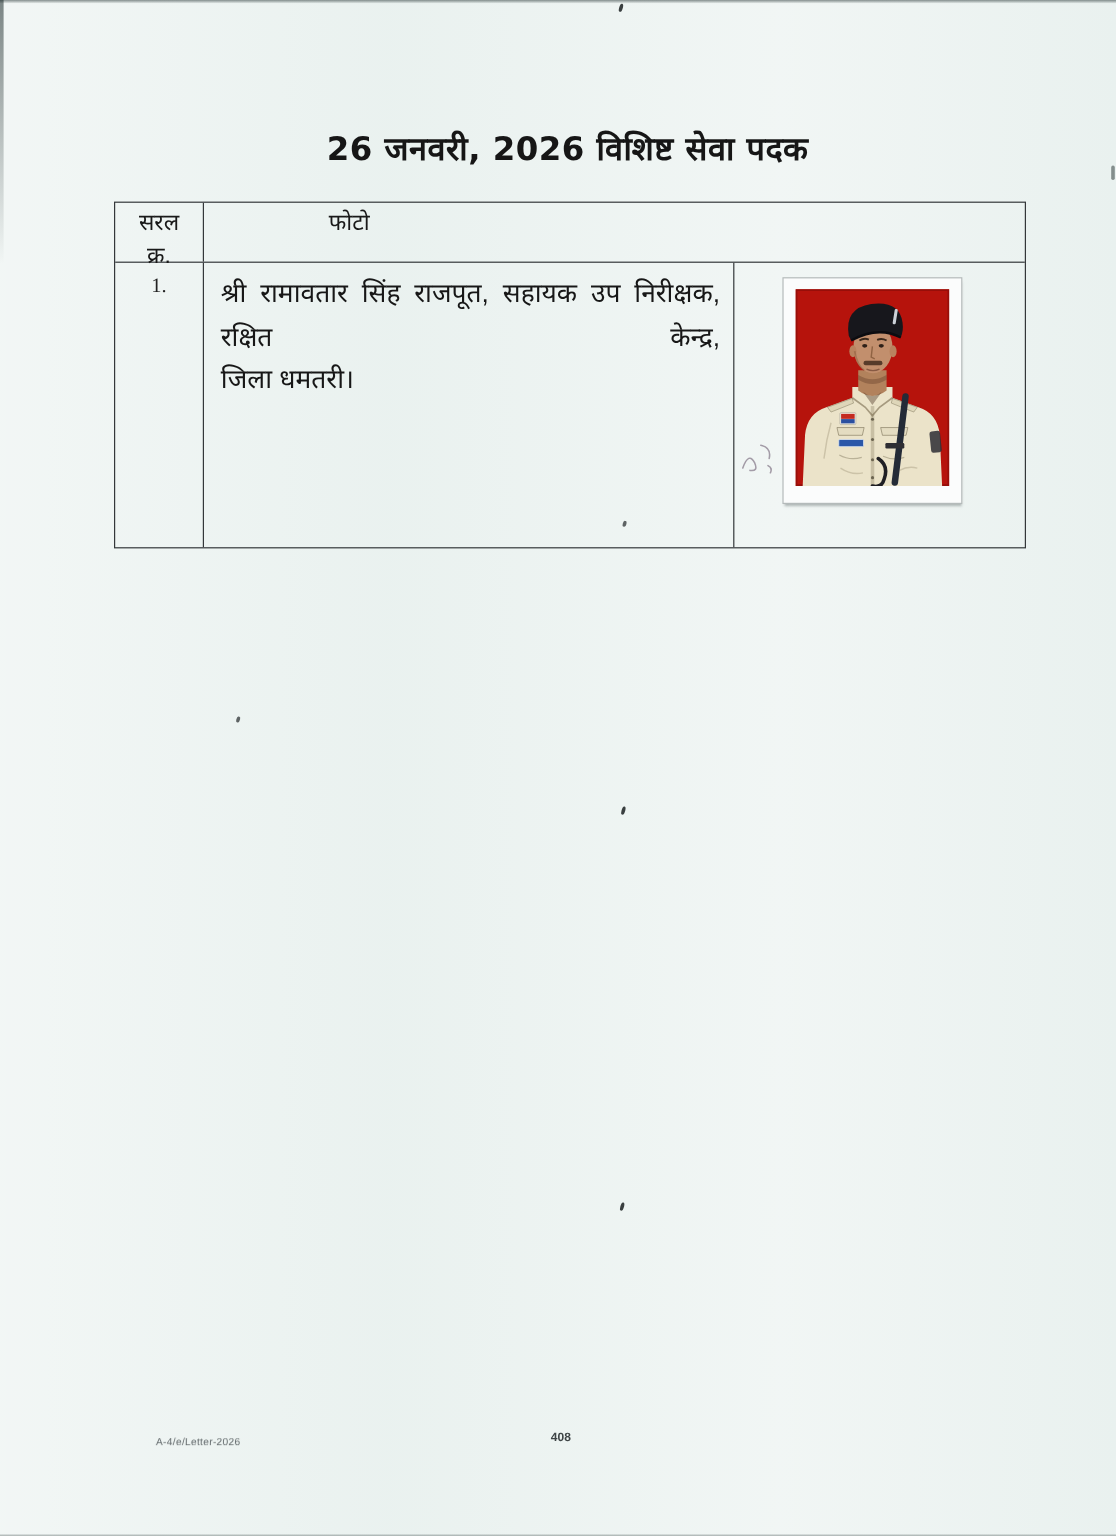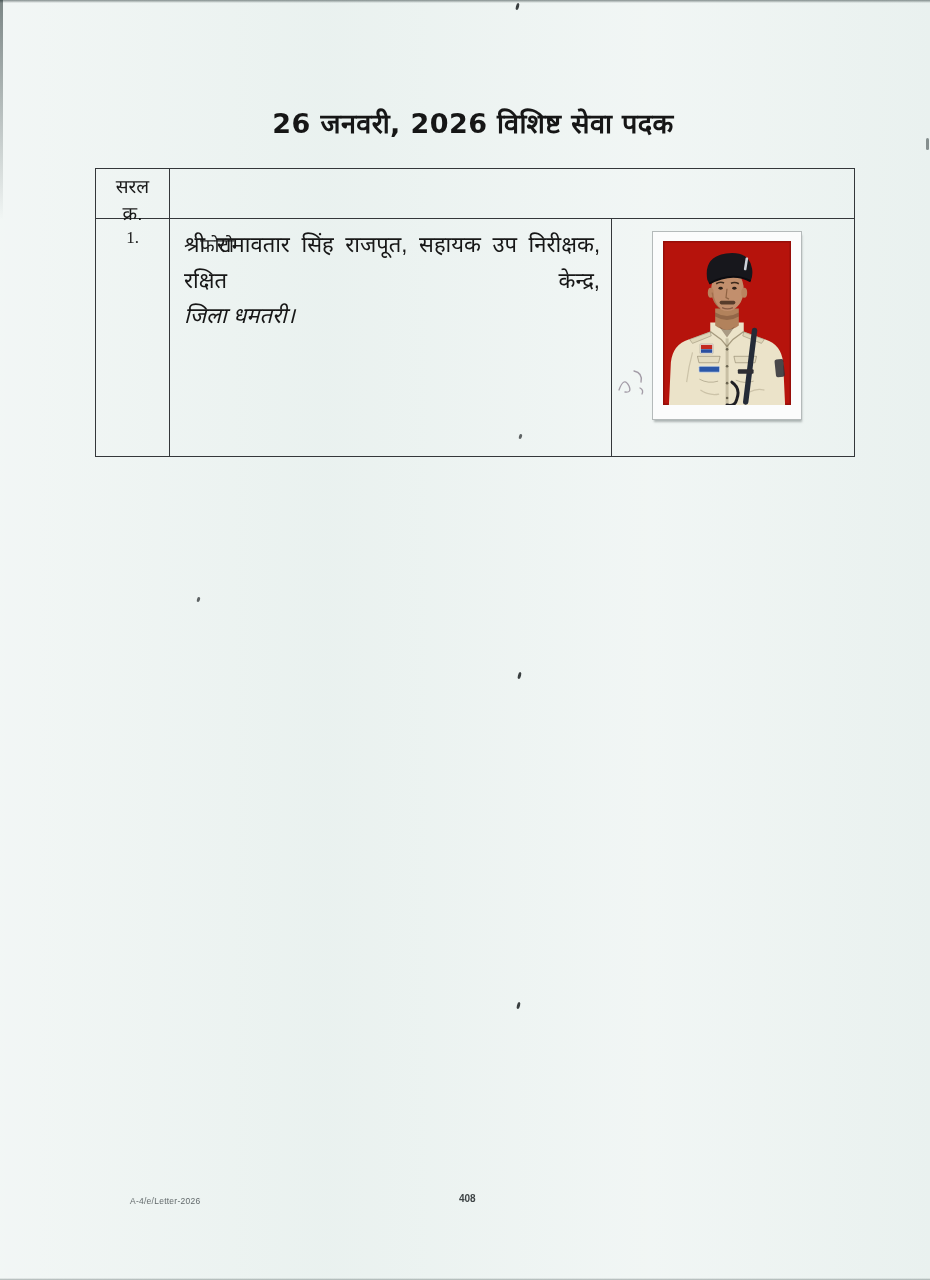--- a/index.html
+++ b/index.html
@@ -37,38 +37,38 @@
     color:#161616;
     font-family:"DejaVu Sans","Liberation Sans",sans-serif;
   }
 
   
   .medal-table {
     position:absolute; left:95px; top:168px; width:760px;
     border:1.6px solid #34373a;
   }
   .trow { display:flex; }
-  .thead-row { height:50px; border-bottom:1.6px solid #34373a;flex-direction:column; }
+  .thead-row { height:50px; border-bottom:1.6px solid #34373a; }
   .tbody-row { height:237px; }
   .col-serial { width:74px; border-right:1.6px solid #34373a; }
   .col-name   { flex:1;     border-right:1.6px solid #34373a; }
   .col-photo  { width:242px; position:relative; }
 
   .th { font-size:19px; text-align:center; padding-top:5px; line-height:1.42; color:#191919; }
   .serial-line { display:block; }
 
   .cell-serial {
     text-align:center; padding-top:9px; font-size:17px;
     font-family:"Liberation Serif","DejaVu Serif",serif; color:#222;
   }
   .cell-name {
     padding:8px 11px 0 14px; font-size:22px; line-height:1.62; color:#171717;
   }
   .cell-name .line1 { display:block; text-align:justify; text-align-last:justify; }
-  .cell-name .line2 { display:block; text-align:left;font-style:italic; }
+  .cell-name .line2 { display:block; text-align:left; }
 
   
   .photo-frame {
     position:absolute; left:40px; top:12px; width:150px; height:189px;
     background:#fbfcfc; border:1px solid #b4baba;
     box-shadow:1px 3px 2px -1px rgba(105,115,115,0.5);
   }
   .photo-red {
     position:absolute; left:10px; top:9px; right:10px; bottom:14px;
     background:#b6130c; overflow:hidden;

